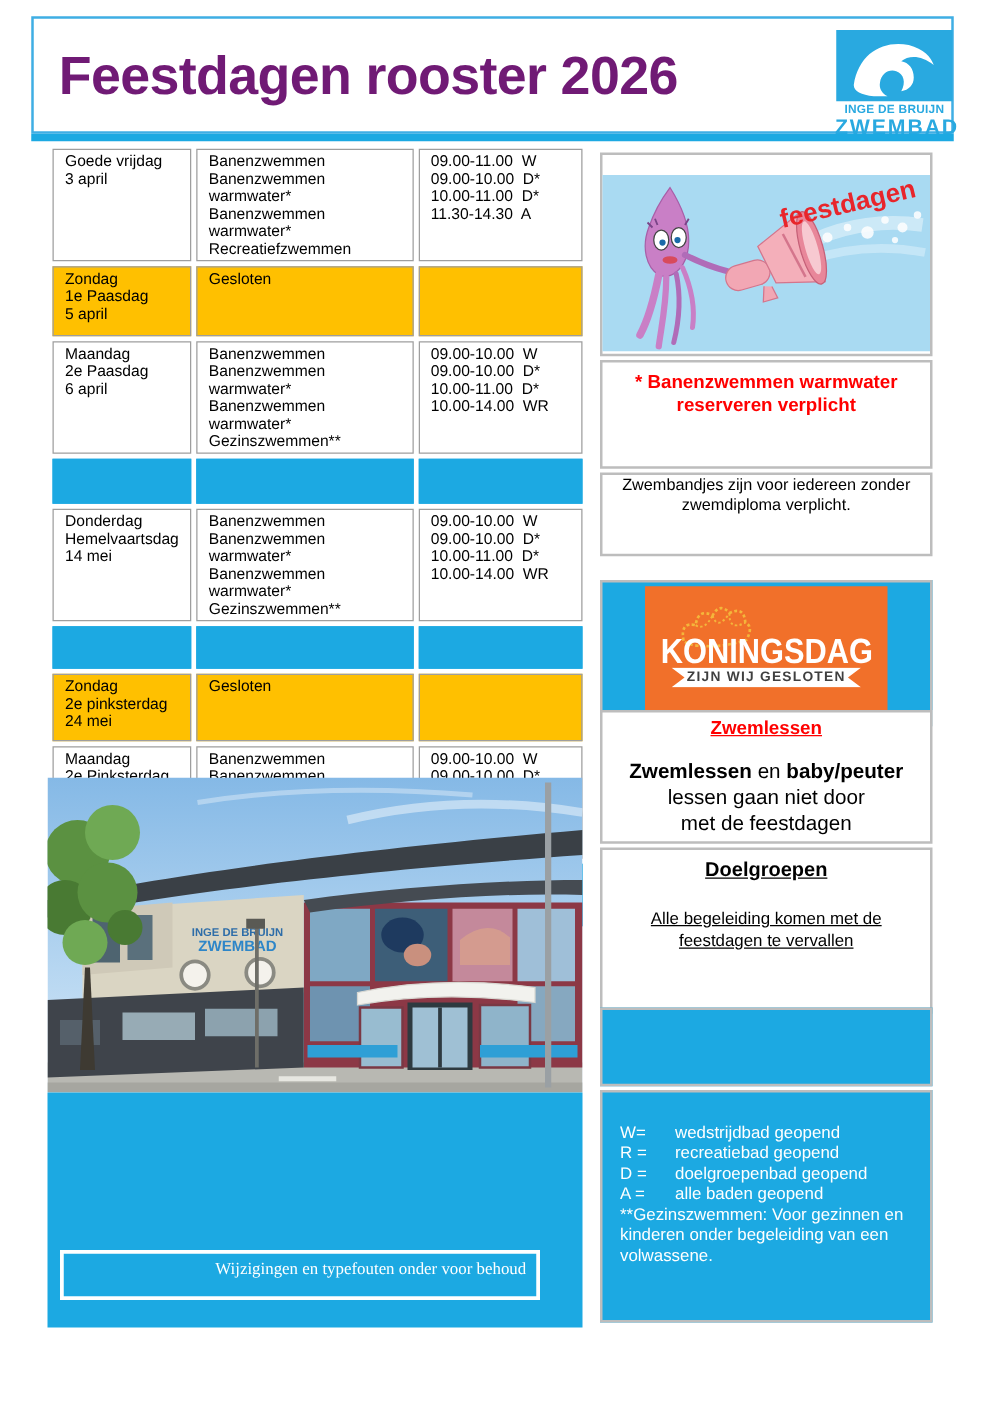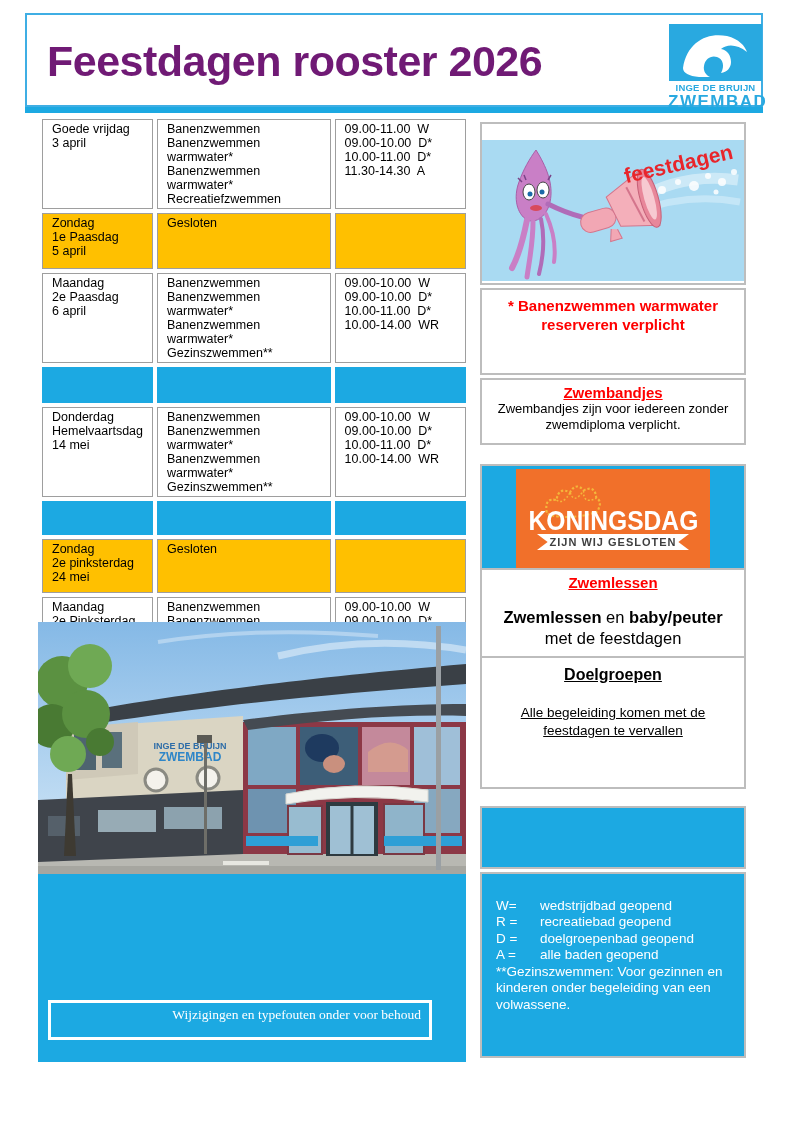--- a/index.html
+++ b/index.html
@@ -54,21 +54,21 @@
   .kd-card{position:absolute;left:34px;top:3px;width:194px;height:107px;background:#F1702A;}
   .kd-crown{position:absolute;left:26px;top:14px;width:62px;height:40px;}
   .kd-title{margin-top:38px;color:#fff;font-size:28px;font-weight:bold;line-height:1;}
   .kd-title span{display:inline-block;transform:scaleX(0.88);}
   .kd-ribbon{position:absolute;left:50%;transform:translateX(-50%);bottom:26px;width:152px;
              height:16px;background:#fff;
              clip-path:polygon(0 0,100% 0,93% 50%,100% 100%,0 100%,7% 50%);
              color:#3F3F3F;font-size:11px;font-weight:bold;letter-spacing:1px;line-height:16px;}
   .p5{top:568px;height:107px;}
   .p5 .body{margin-top:16px;font-size:16.5px;line-height:1.28;}
-  .p6{top:656px;height:133px;}
+  .p6{top:678px;height:133px;}
   .sec-title-black{margin-top:8px;font-size:16px;font-weight:bold;text-decoration:underline;}
   .p6 .body{margin-top:20px;font-size:13.5px;line-height:1.3;text-decoration:underline;
             padding:0 20px;}
   .p7{top:806px;height:63px;background:#1CA9E2;}
   .p8{top:872px;height:186px;background:#1CA9E2;text-align:left;color:#fff;
       padding:24px 12px 0 14px;font-size:13.5px;line-height:1.22;}
   .legend-row{display:flex;}
   .legend-key{width:44px;flex:0 0 44px;}
   .legend-note{margin-top:0;}
   .b{font-weight:bold;}
@@ -298,21 +298,20 @@
       </svg>
       <div class="feestdagen-word">feestdagen</div>
     </div>
   </div>
 
   <div class="panel p2">
     <div class="red-note">* Banenzwemmen warmwater reserveren verplicht</div>
   </div>
 
   <div class="panel p3">
-    <div class="sec-title-red">Zwembandjes</div>
     <div class="body">Zwembandjes zijn voor iedereen zonder zwemdiploma verplicht.</div>
   </div>
 
   <div class="panel p4">
     <div class="kd-card">
       <svg class="kd-crown" viewBox="0 0 64 40">
         <path d="M5,30 Q2,14 15,17 Q17,3 29,9 Q35,-2 43,7 Q55,1 56,15 Q63,18 57,29 Q38,36 17,34 Q8,33 5,30 Z" fill="none" stroke="#F4B63B" stroke-width="2.2" stroke-dasharray="2.5,2"></path>
         <path d="M15,17 Q22,22 29,9 M29,9 Q33,22 43,7 M43,7 Q42,22 56,15" fill="none" stroke="#F4B63B" stroke-width="1.6" stroke-dasharray="2,2"></path>
       </svg>
       <div class="kd-title">
@@ -321,20 +320,21 @@
       <div class="kd-ribbon">
         <span>ZIJN WIJ GESLOTEN</span>
       </div>
     </div>
   </div>
 
   <div class="panel p5">
     <div class="sec-title-red">Zwemlessen</div>
     <div class="body">
       <span class="b">Zwemlessen</span><span> en </span><span class="b">baby/peuter</span>
+      <div>lessen gaan niet door</div>
       <div>met de feestdagen</div>
     </div>
   </div>
 
   <div class="panel p6">
     <div class="sec-title-black">Doelgroepen</div>
     <div class="body">Alle begeleiding komen met de feestdagen te vervallen</div>
   </div>
 
   <div class="panel p7"></div>

